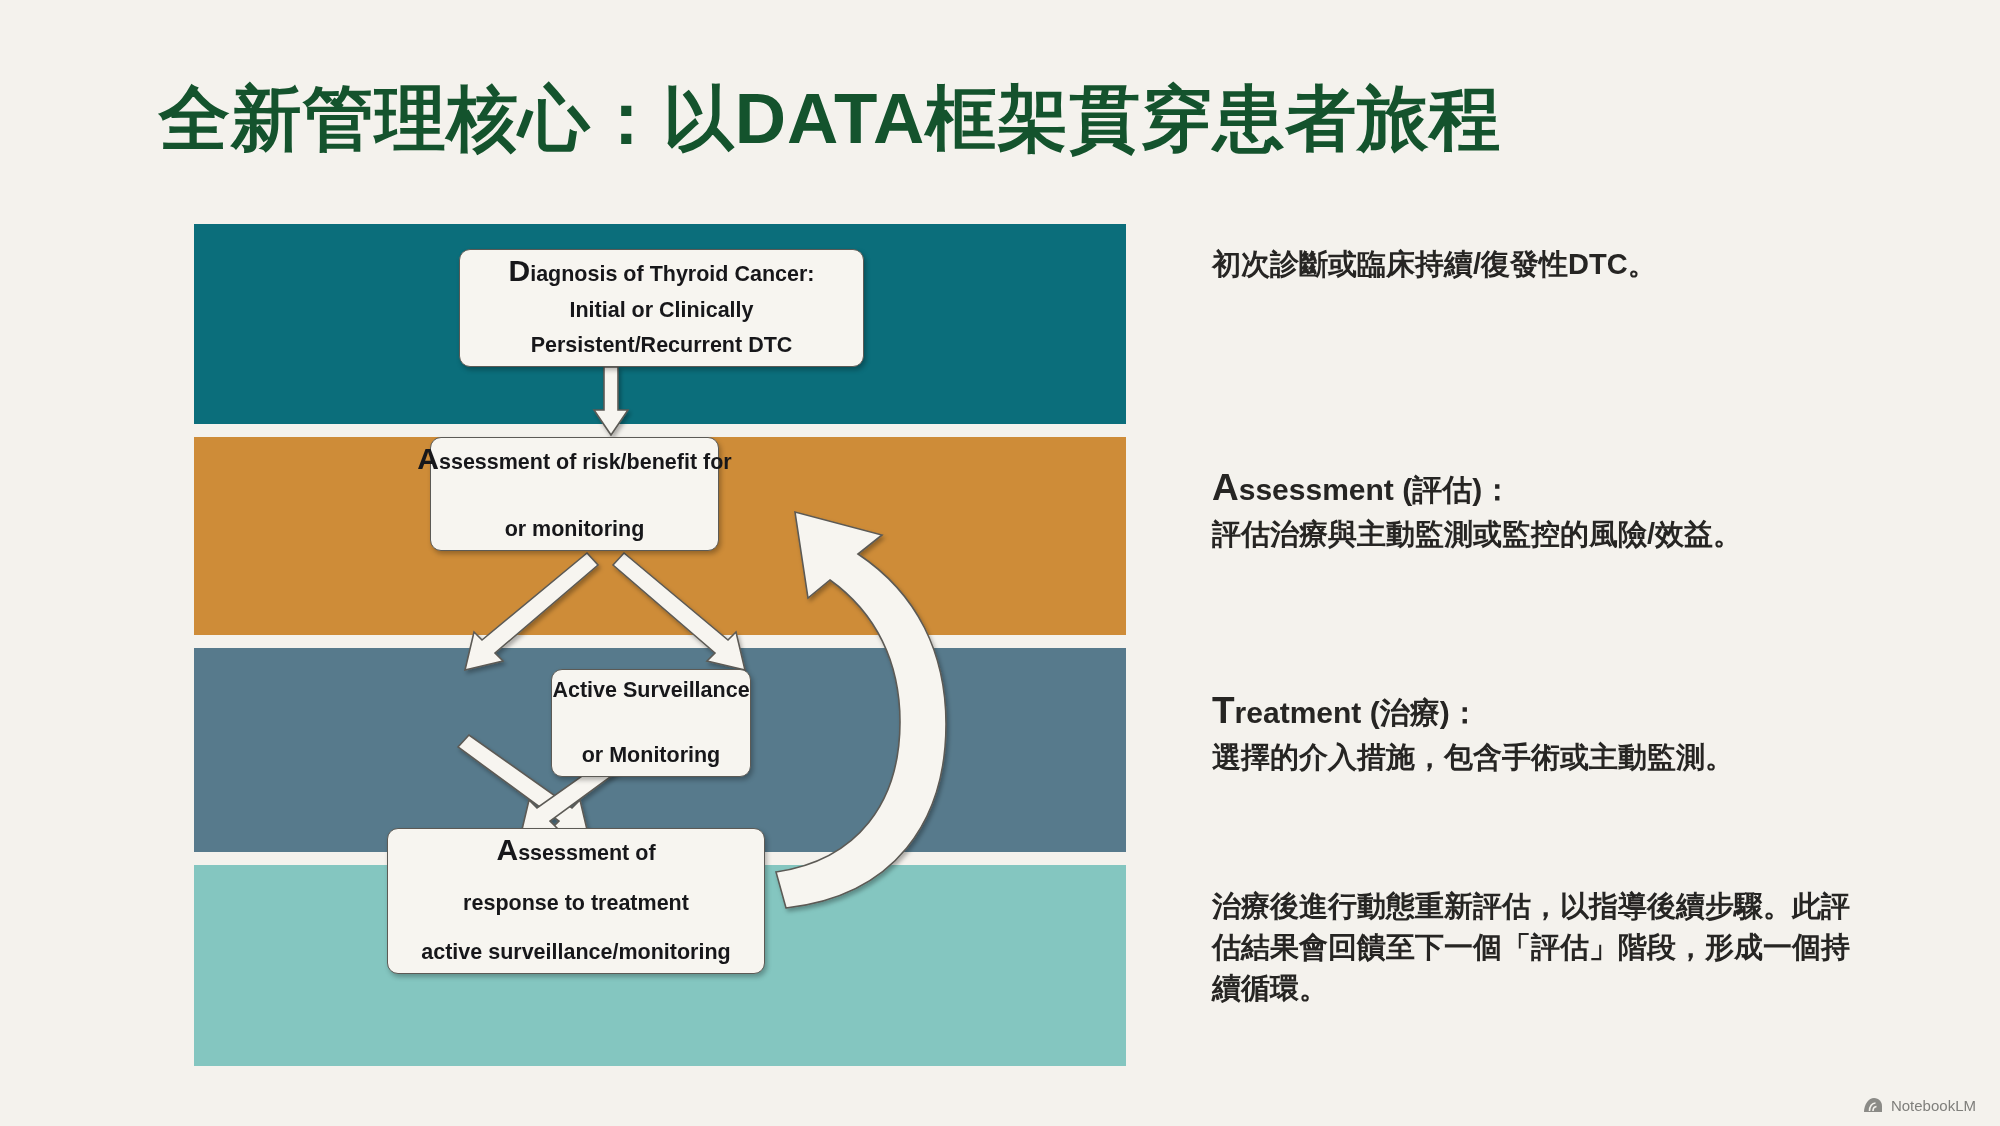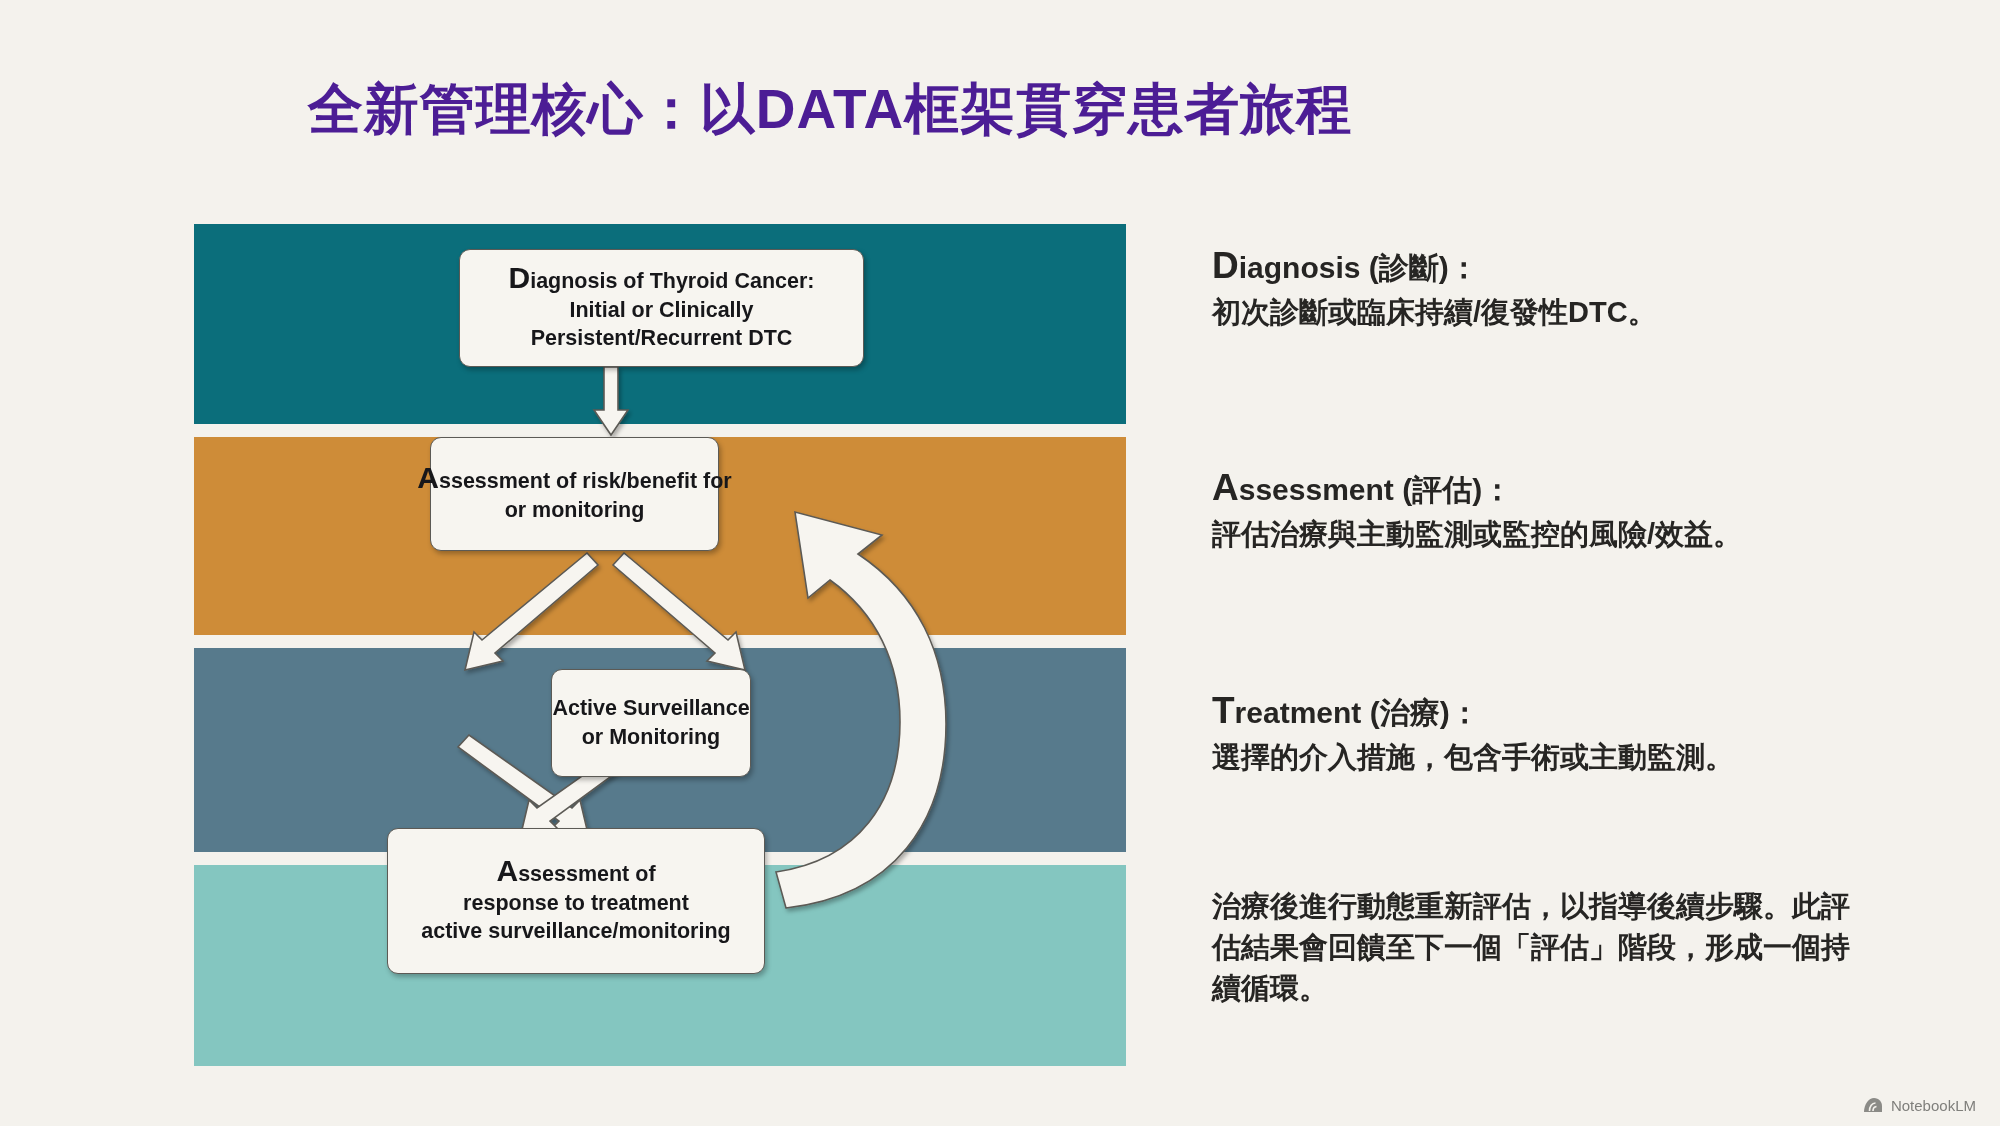--- a/index.html
+++ b/index.html
@@ -15,23 +15,23 @@
     position: relative;
   }
 
   
   #slide-title {
     position: absolute;
     top: 78px;
     left: 0;
     width: 1660px;
     text-align: center;
-    font-size: 55px;
-    font-weight: bold;
-    color: #4c1d95;
+    font-size: 71px;
+    font-weight: bold;
+    color: #14532d;
     letter-spacing: 1px;
     line-height: 1.15;
     white-space: nowrap;
   }
 
   
   #diagram {
     position: absolute;
     left: 194px;
     top: 224px;
@@ -60,21 +60,21 @@
   .node {
     position: absolute;
     background: #f7f5f0;
     border: 1.5px solid #5c5a55;
     border-radius: 11px;
     box-shadow: 2px 3px 5px rgba(0,0,0,0.28);
     box-sizing: border-box;
     display: flex;
     flex-direction: column;
     align-items: center;
-    justify-content: center;
+    justify-content: space-between;
     color: #17171a;
     font-size: 21.5px;
     font-weight: bold;
     line-height: 1.33;
     text-align: center;
     padding: 6px 10px;
   }
   .node .big {
     font-size: 30px;
     font-weight: bold;
@@ -202,21 +202,20 @@
     <span class="ln"><span class="big">A</span><span>ssessment of</span></span>
     <span class="ln">response to treatment</span>
     <span class="ln">active surveillance/monitoring</span>
   </div>
 
 </div>
 
 <div id="text-panel">
 
   <div class="info-block" id="info-0">
-    <div class="info-head"><span class="cap">D</span><span>iagnosis (診斷)：</span></div>
     <div class="info-body">初次診斷或臨床持續/復發性DTC。</div>
   </div>
 
   <div class="info-block" id="info-1">
     <div class="info-head"><span class="cap">A</span><span>ssessment (評估)：</span></div>
     <div class="info-body">評估治療與主動監測或監控的風險/效益。</div>
   </div>
 
   <div class="info-block" id="info-2">
     <div class="info-head"><span class="cap">T</span><span>reatment (治療)：</span></div>

